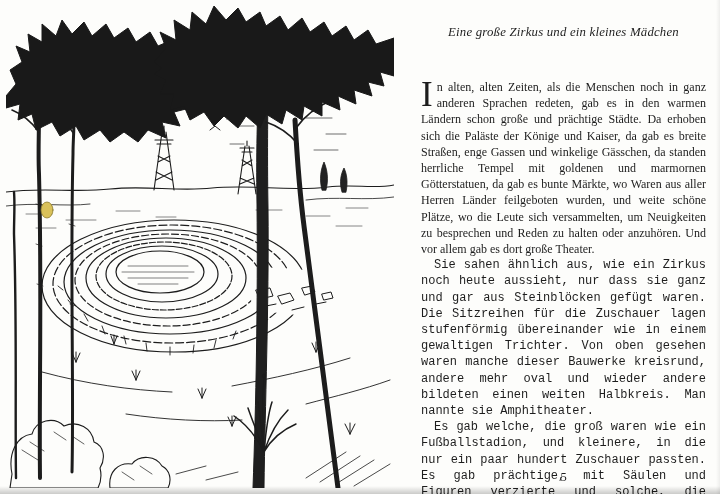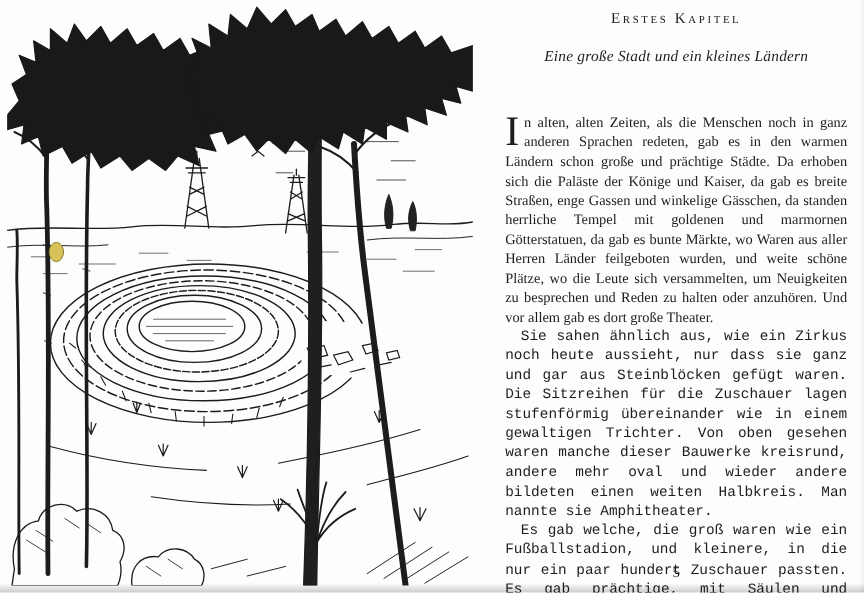--- a/index.html
+++ b/index.html
@@ -147,22 +147,21 @@
 
         <g stroke-width="0.8">
           <path d="M300,474 L340,448 M314,478 L354,452 M330,480 L368,456 M348,482 L384,460 M170,470 l30,-8 M200,476 l32,-8"></path>
         </g>
 
       </g>
     </svg>
   </div>
 
   <div class="text-col">
-    <h1 class="chapter-heading">Erstes Kapitel</h1>
-    <h2 class="chapter-subtitle">Eine große Stadt und ein kleines Ländern</h2>
+    <h2 class="chapter-subtitle">Eine große Zirkus und ein kleines Mädchen</h2>
 
     <div class="body-text" lang="de">
       <p class="para"><span class="dropcap">I</span><span>n alten, alten Zeiten, als die Menschen noch in ganz anderen Sprachen redeten, gab es in den warmen Ländern schon große und prächtige Städte. Da erhoben sich die Paläste der Könige und Kaiser, da gab es breite Straßen, enge Gassen und winkelige Gässchen, da standen herrliche Tempel mit goldenen und marmornen Götterstatuen, da gab es bunte Märkte, wo Waren aus aller Herren Länder feilgeboten wurden, und weite schöne Plätze, wo die Leute sich versammelten, um Neuigkeiten zu besprechen und Reden zu halten oder anzuhören. Und vor allem gab es dort große Theater.</span></p>
       <p class="para indent">Sie sahen ähnlich aus, wie ein Zirkus noch heute aussieht, nur dass sie ganz und gar aus Steinblöcken gefügt waren. Die Sitzreihen für die Zuschauer lagen stufenförmig übereinander wie in einem gewaltigen Trichter. Von oben gesehen waren manche dieser Bauwerke kreisrund, andere mehr oval und wieder andere bildeten einen weiten Halbkreis. Man nannte sie Amphitheater.</p>
       <p class="para indent">Es gab welche, die groß waren wie ein Fußballstadion, und kleinere, in die nur ein paar hundert Zuschauer passten. Es gab prächtige, mit Säulen und Figuren verzierte und solche, die schlicht und schmucklos waren. Dächer hatten diese Amphitheater nicht, alles fand unter freiem Himmel statt. In</p>
     </div>
   </div>
 
   <div class="page-number">5</div>
 

